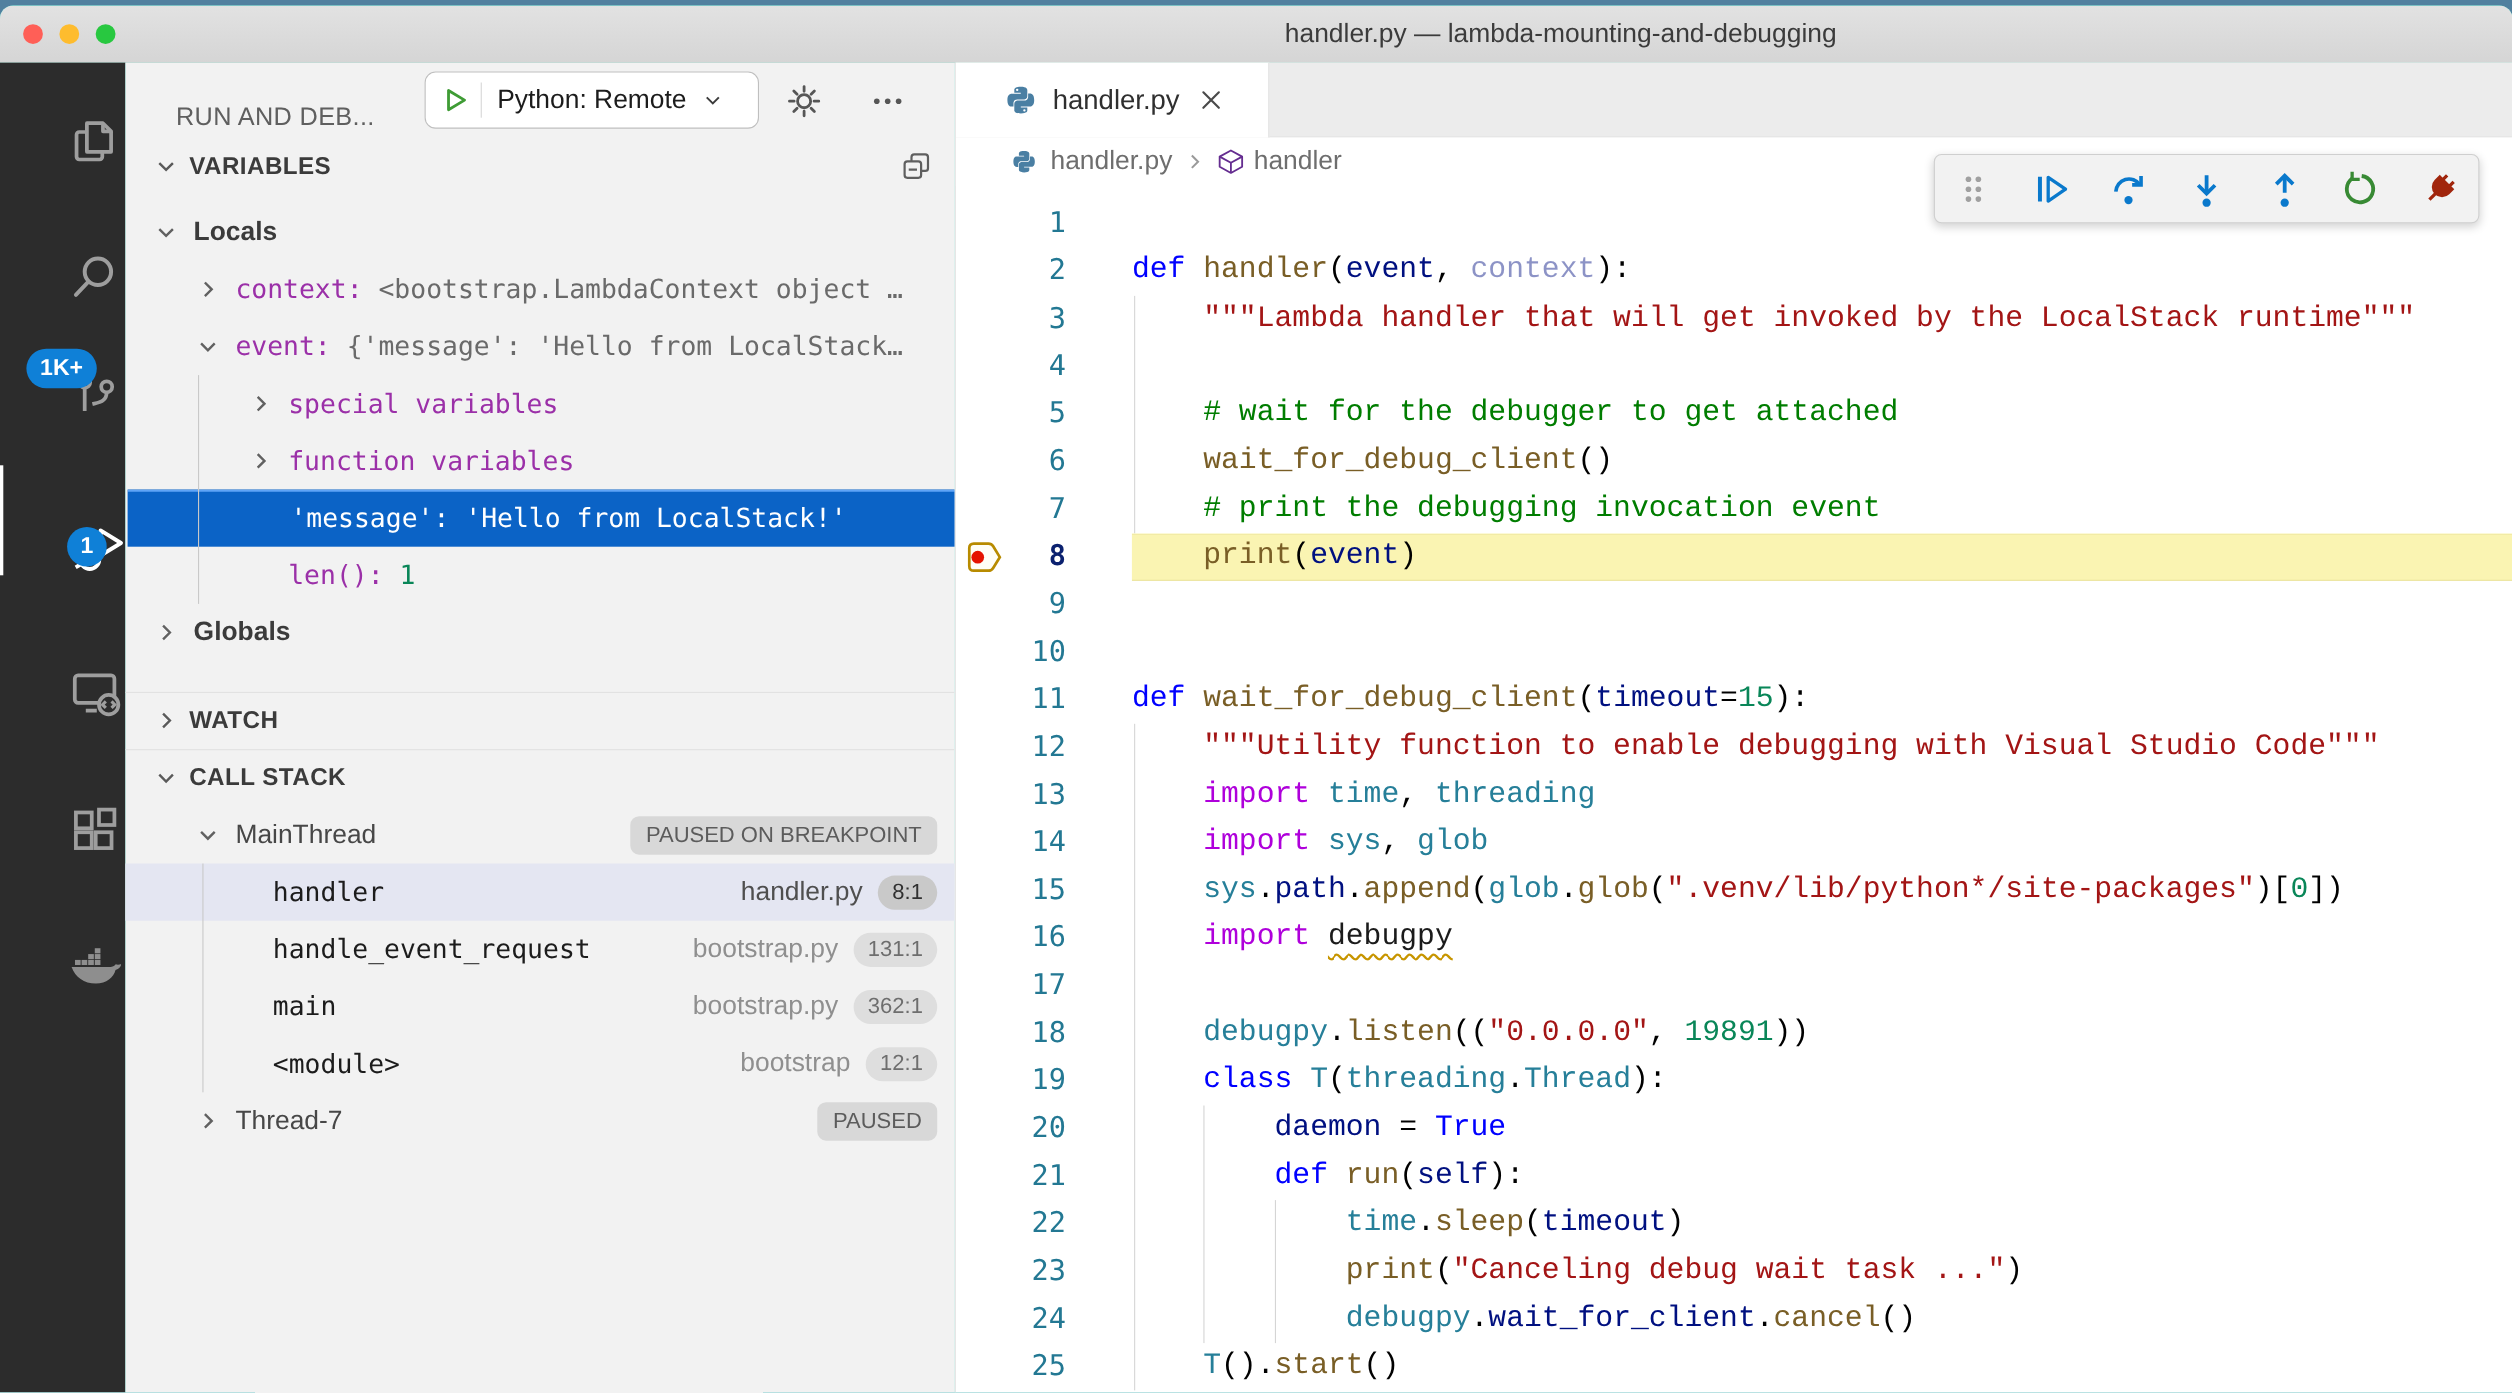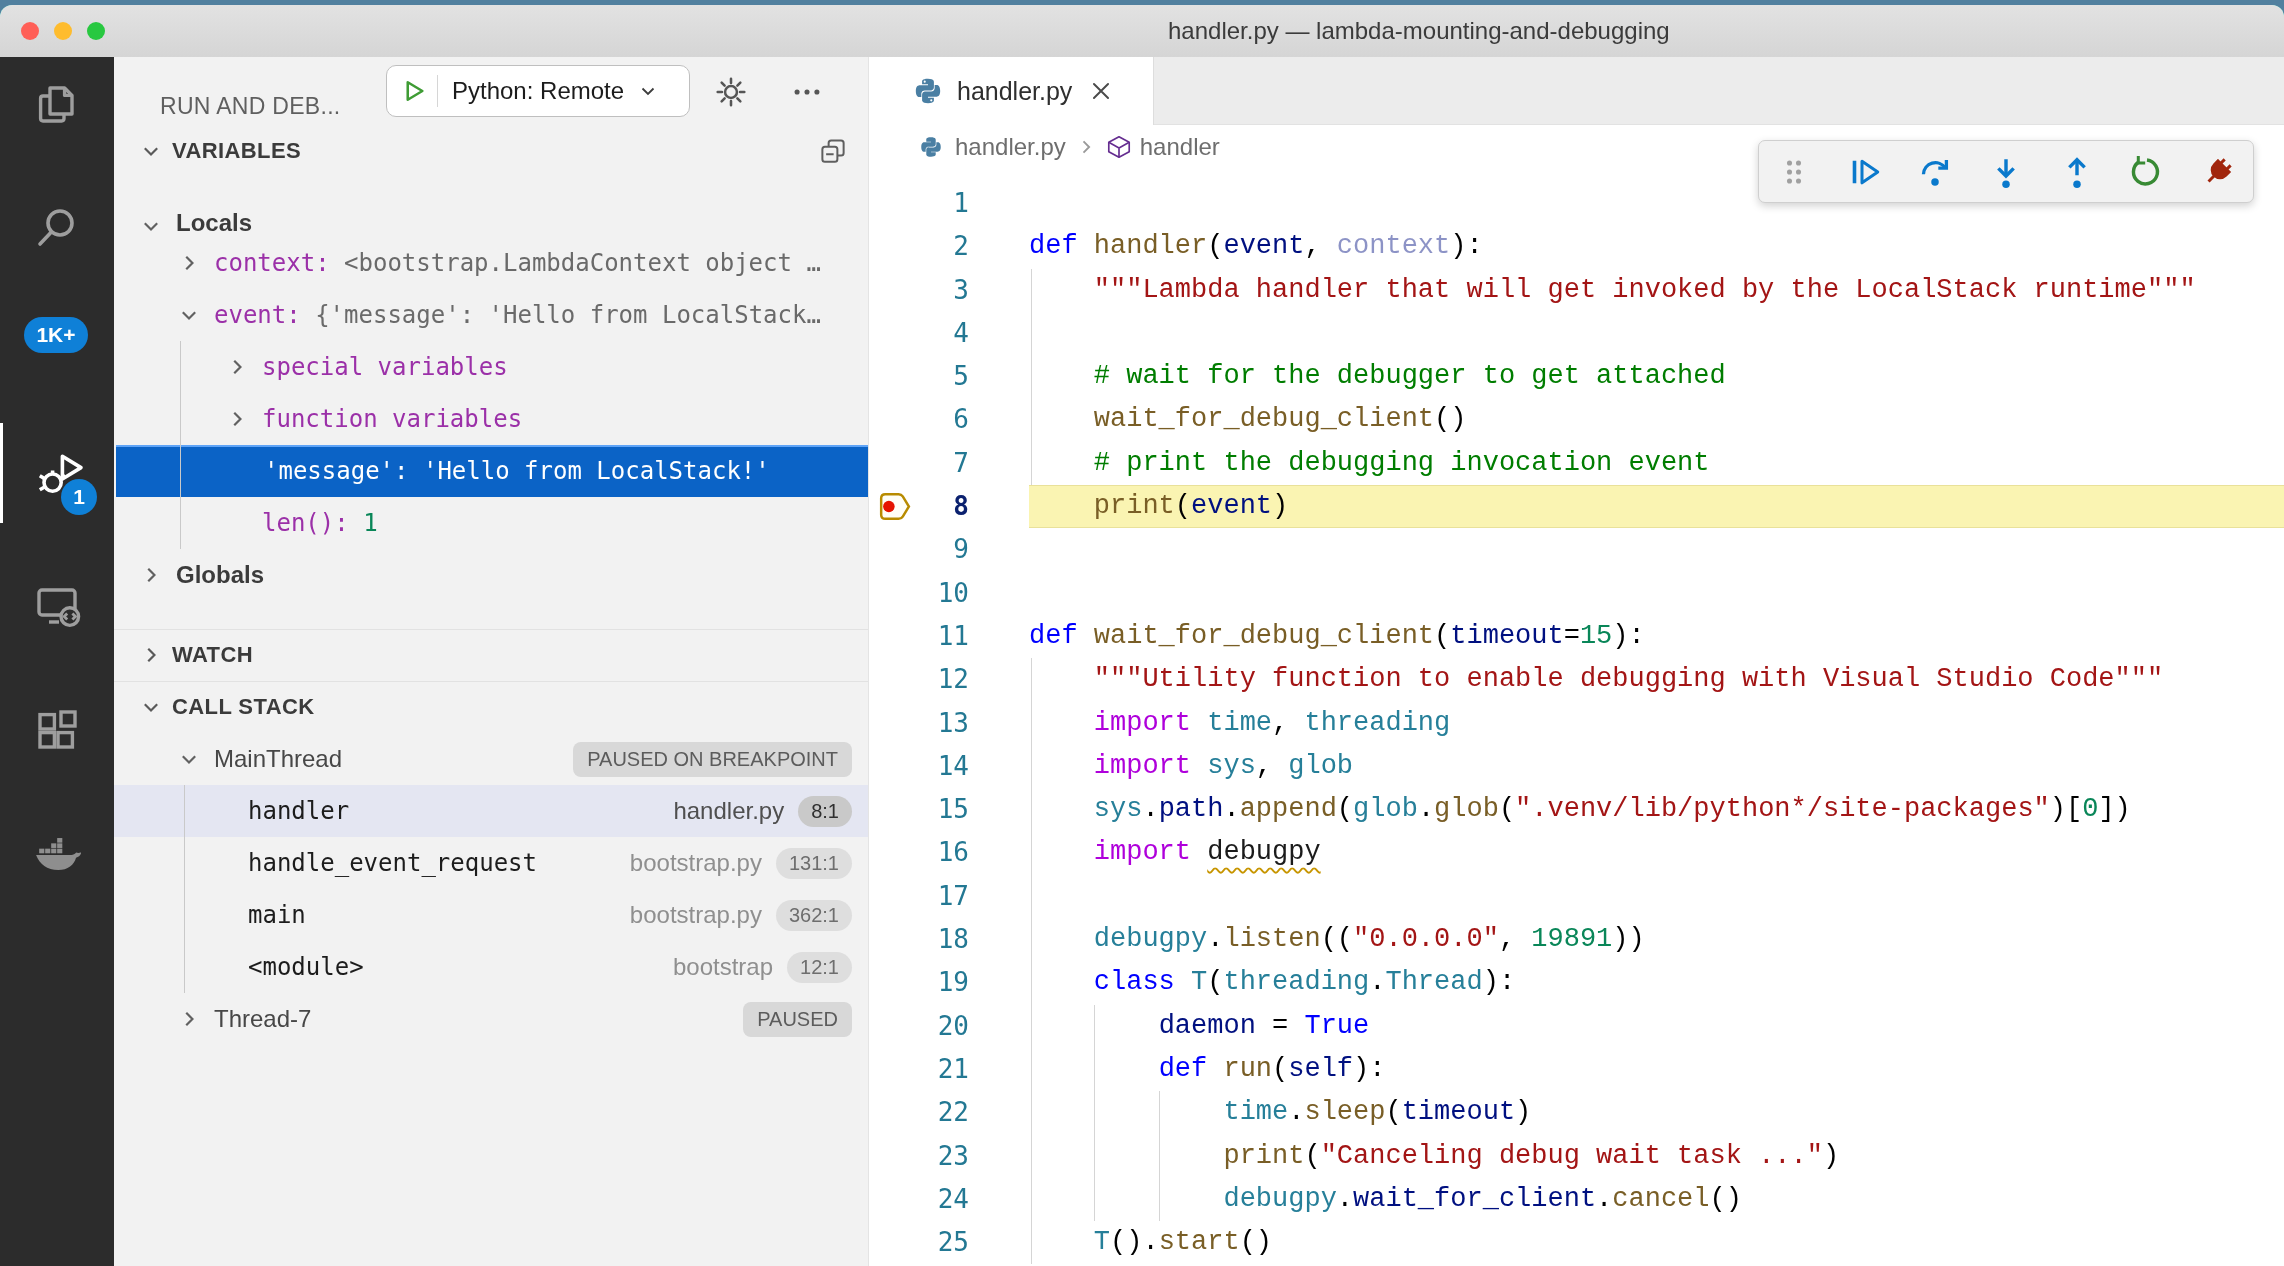--- a/index.html
+++ b/index.html
@@ -13,21 +13,21 @@
     background:linear-gradient(#e2e2e2,#d5d5d5);border-bottom:1px solid #b6b6b6;}
   .tl{position:absolute;top:17px;width:18px;height:18px;border-radius:50%;}
   .tl.red{left:21px;background:#ff5f57;}
   .tl.yellow{left:54px;background:#febc2e;}
   .tl.green{left:87px;background:#28c840;}
   .wtitle{position:absolute;left:1168px;top:0;height:52px;line-height:52px;
     font-size:24px;color:#3b3b3b;}
   
   .activitybar{position:absolute;left:0;top:52px;width:114px;height:1209px;background:#2c2c2c;}
   .abar-item{position:absolute;left:0;width:114px;height:96px;display:flex;
-    align-items:center;justify-content:center;}
+    align-items:flex-end;justify-content:center;padding-left:29px;}
   .abar-item.active{border-left:3px solid #fff;}
   .abar-item svg{width:48px;height:48px;}
   .abadge{position:absolute;background:var(--accent);color:#fff;font-weight:bold;
     display:flex;align-items:center;justify-content:center;z-index:3;}
   .abadge.pill{left:24px;top:28px;min-width:64px;height:36px;border-radius:18px;font-size:21px;}
   .abadge.dot{left:58px;top:56px;width:36px;height:36px;border-radius:50%;font-size:21px;}
   
   .sidebar{position:absolute;left:114px;top:52px;width:754px;height:1209px;background:#f2f2f2;}
   .sb-title{position:absolute;left:46px;top:36px;font-size:23px;color:#5f5f5f;letter-spacing:.3px;}
   .launch{position:absolute;left:272px;top:8px;width:304px;height:52px;background:#fff;
@@ -213,21 +213,21 @@
           </svg>
         <span class="sec-title">VARIABLES</span>
         <svg style="margin-left:auto;margin-right:20px;width:30px;height:30px;" viewBox="0 0 24 24" fill="none" stroke="#5f5f5f" stroke-width="1.6">
           <rect x="8.5" y="3.5" width="12" height="12" rx="2"></rect>
           <rect x="3.5" y="8.5" width="12" height="12" rx="2" fill="#f2f2f2"></rect>
           <path d="M6.5 14.5h6"></path>
         </svg>
       </div>
 
       <div id="vars-rows">
-          <div class="vrow" style="padding-left: 26px; align-items: flex-end;"><span class="chev-slot"><svg class="chev" viewBox="0 0 16 16" fill="none" stroke="#616161" stroke-width="1.6">
+          <div class="vrow" style="padding-left: 26px;"><span class="chev-slot"><svg class="chev" viewBox="0 0 16 16" fill="none" stroke="#616161" stroke-width="1.6">
                 <path d="M3.5 6l4.5 4.5L12.5 6"></path>
               </svg></span><span class="scope-label">Locals</span></div>
           <div class="vrow" style="padding-left: 64px;"><span class="chev-slot"><svg class="chev" viewBox="0 0 16 16" fill="none" stroke="#616161" stroke-width="1.6">
                 <path d="M6 3.5l4.5 4.5L6 12.5"></path>
               </svg></span><span class="vname">context:</span><span class="vval "> &lt;bootstrap.LambdaContext object …</span></div>
           <div class="vrow" style="padding-left: 64px;"><span class="chev-slot"><svg class="chev" viewBox="0 0 16 16" fill="none" stroke="#616161" stroke-width="1.6">
                 <path d="M3.5 6l4.5 4.5L12.5 6"></path>
               </svg></span><span class="vname">event:</span><span class="vval "> {'message': 'Hello from LocalStack…</span></div>
           <div class="vrow" style="padding-left: 112px;"><span class="chev-slot"><svg class="chev" viewBox="0 0 16 16" fill="none" stroke="#616161" stroke-width="1.6">
                 <path d="M6 3.5l4.5 4.5L6 12.5"></path>

